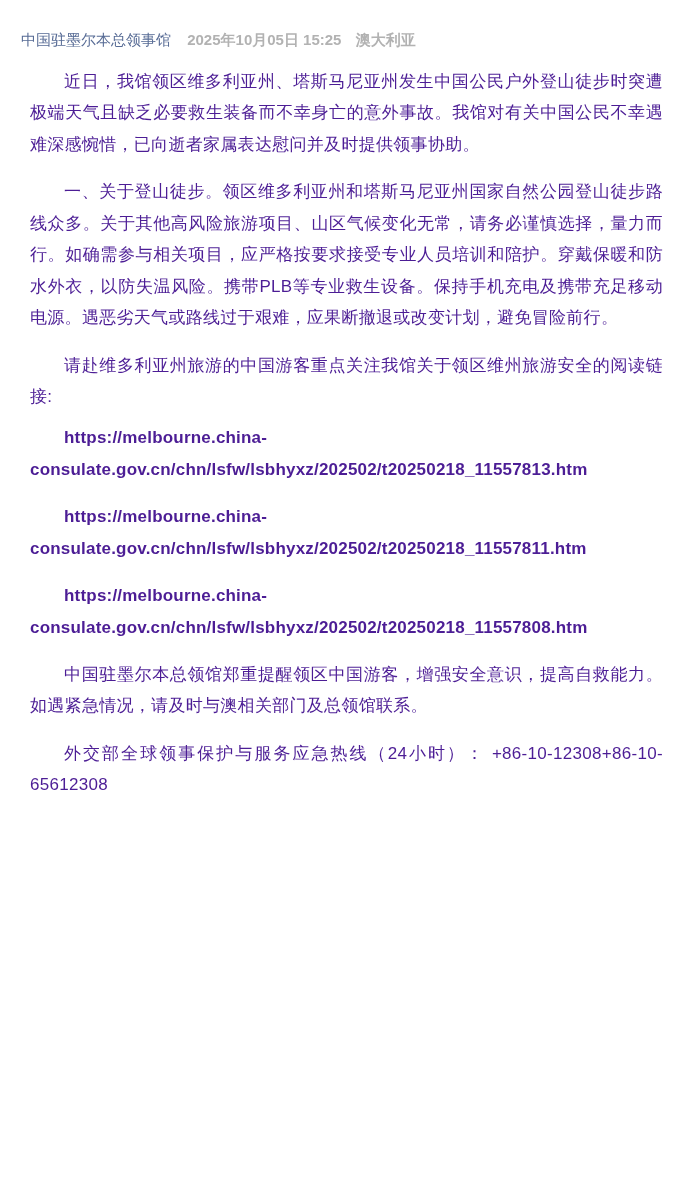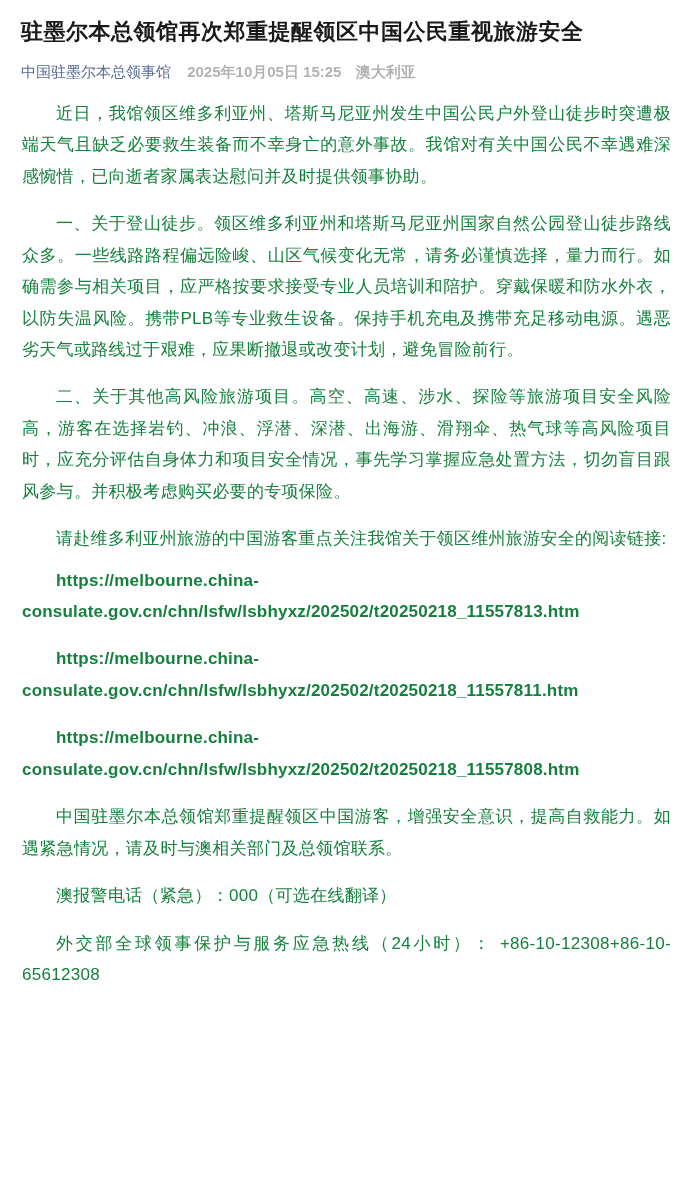--- a/index.html
+++ b/index.html
@@ -37,52 +37,49 @@
     color: var(--muted, #b2b2b2);
     margin-right: 10px;
     font-weight: 700;
   }
   .content { margin-top: 17px; }
   .content p {
     font-size: 17px;
     line-height: 1.85;
     text-align: justify;
     text-indent: 2em;
-    color: #15803d;
-    margin: 16px 1px;
+    color: #4c1d95;
+    margin: 16px 9px;
     letter-spacing: 0.3px;
   }
   .content p.url {
     overflow-wrap: break-word;
     word-break: normal;
     letter-spacing: 0.2px;
     font-weight: bold;
   }
   .content p.tight { margin-top: -6px; }
 </style>
 </head>
 <body>
 
 <main class="article">
 
-  <h1 class="title">驻墨尔本总领馆再次郑重提醒领区中国公民重视旅游安全</h1>
 
   <div class="meta">
     <a class="account">中国驻墨尔本总领事馆</a>
     <span class="muted">2025年10月05日 15:25</span>
     <span class="muted">澳大利亚</span>
   </div>
 
   <div class="content">
     <p>近日，我馆领区维多利亚州、塔斯马尼亚州发生中国公民户外登山徒步时突遭极端天气且缺乏必要救生装备而不幸身亡的意外事故。我馆对有关中国公民不幸遇难深感惋惜，已向逝者家属表达慰问并及时提供领事协助。</p>
-    <p>一、关于登山徒步。领区维多利亚州和塔斯马尼亚州国家自然公园登山徒步路线众多。一些线路路程偏远险峻、山区气候变化无常，请务必谨慎选择，量力而行。如确需参与相关项目，应严格按要求接受专业人员培训和陪护。穿戴保暖和防水外衣，以防失温风险。携带PLB等专业救生设备。保持手机充电及携带充足移动电源。遇恶劣天气或路线过于艰难，应果断撤退或改变计划，避免冒险前行。</p>
-    <p>二、关于其他高风险旅游项目。高空、高速、涉水、探险等旅游项目安全风险高，游客在选择岩钓、冲浪、浮潜、深潜、出海游、滑翔伞、热气球等高风险项目时，应充分评估自身体力和项目安全情况，事先学习掌握应急处置方法，切勿盲目跟风参与。并积极考虑购买必要的专项保险。</p>
+    <p>一、关于登山徒步。领区维多利亚州和塔斯马尼亚州国家自然公园登山徒步路线众多。关于其他高风险旅游项目、山区气候变化无常，请务必谨慎选择，量力而行。如确需参与相关项目，应严格按要求接受专业人员培训和陪护。穿戴保暖和防水外衣，以防失温风险。携带PLB等专业救生设备。保持手机充电及携带充足移动电源。遇恶劣天气或路线过于艰难，应果断撤退或改变计划，避免冒险前行。</p>
     <p>请赴维多利亚州旅游的中国游客重点关注我馆关于领区维州旅游安全的阅读链接:</p>
     <p class="url tight">https://melbourne.china-consulate.gov.cn/chn/lsfw/lsbhyxz/202502/t20250218_11557813.htm</p>
     <p class="url">https://melbourne.china-consulate.gov.cn/chn/lsfw/lsbhyxz/202502/t20250218_11557811.htm</p>
     <p class="url">https://melbourne.china-consulate.gov.cn/chn/lsfw/lsbhyxz/202502/t20250218_11557808.htm</p>
     <p>中国驻墨尔本总领馆郑重提醒领区中国游客，增强安全意识，提高自救能力。如遇紧急情况，请及时与澳相关部门及总领馆联系。</p>
-    <p>澳报警电话（紧急）：000（可选在线翻译）</p>
     <p>外交部全球领事保护与服务应急热线（24小时）： +86-10-12308+86-10-65612308</p>
 
   </div>
 
 </main>
 
 </body></html>

